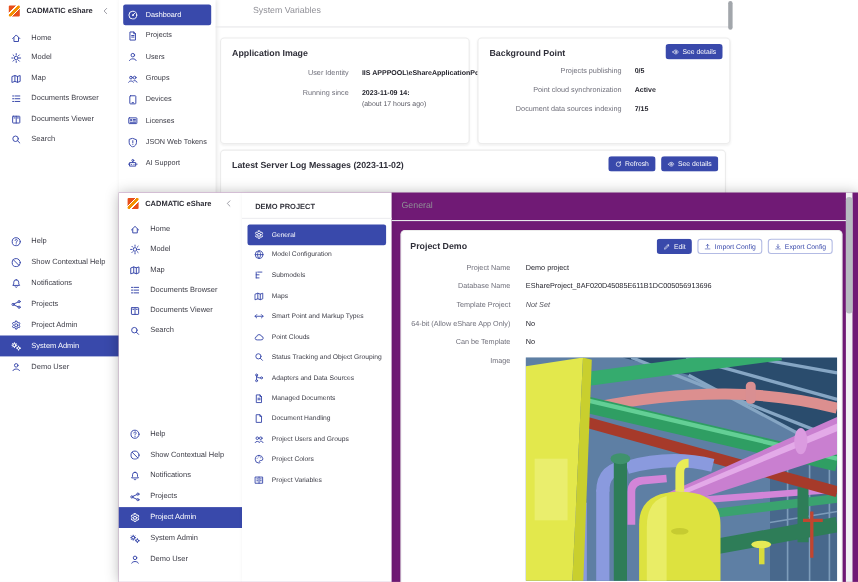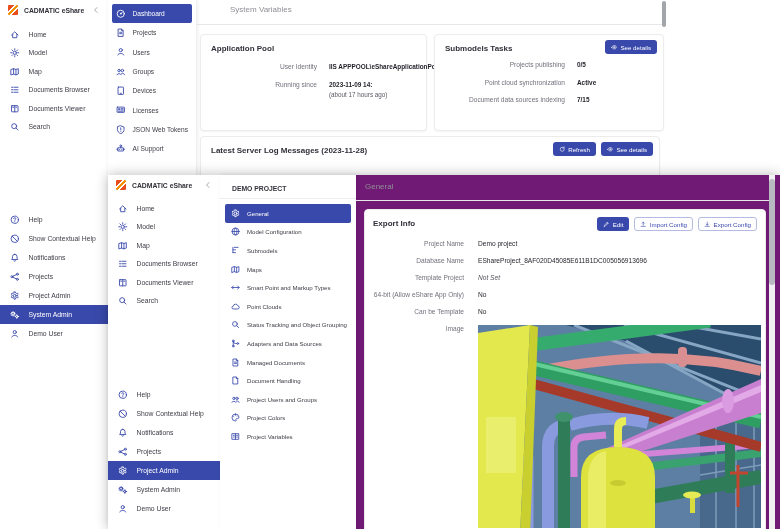--- a/index.html
+++ b/index.html
@@ -302,41 +302,41 @@
       <span>AI Support</span>
     </div>
     </div>
 </div>
 
 <div id="w1-main">
   <div class="sect-title" style="left:34px;top:5px">System Variables</div>
   <div class="hline" style="top:24px"></div>
 
   <div class="card" id="card-apppool">
-    <div class="ctitle">Application Pool</div>
+    <div class="ctitle">Application Image</div>
     <div class="fields">
 
     <div class="frow">
         <div class="flabel">User Identity</div>
         <div>
             <div class="fvalue">IIS APPPOOL\eShareApplicationPool</div>
              </div>
       </div>
         <div class="frow">
         <div class="flabel">Running since</div>
         <div>
             <div class="fvalue">2023-11-09 14:</div>
              <div class="fsub">(about 17 hours ago)</div>
           </div>
       </div>
       </div>
   </div>
 
   <div class="card" id="card-bg">
-    <div class="ctitle">Submodels Tasks</div>
+    <div class="ctitle">Background Point</div>
     <button class="btn primary">
       <span class="bic" data-icon="eye">
           <svg viewBox="0 0 16 16" xmlns="http://www.w3.org/2000/svg">
             <path d="M1.6 8S4.2 3.7 8 3.7 14.4 8 14.4 8 11.8 12.3 8 12.3 1.6 8 1.6 8z"></path>
             <circle cx="8" cy="8" r="1.8"></circle>
           </svg>
         </span>
       <span>See details</span>
     </button>
     <div class="fields">
@@ -350,21 +350,21 @@
         <div class="fvalue">Active</div>
       </div>
         <div class="frow">
         <div class="flabel">Document data sources indexing</div>
         <div class="fvalue">7/15</div>
       </div>
       </div>
   </div>
 
   <div class="card" id="card-log">
-    <div class="ctitle">Latest Server Log Messages (2023-11-28)</div>
+    <div class="ctitle">Latest Server Log Messages (2023-11-02)</div>
     <div class="btns">
       <button class="btn primary">
         <span class="bic" data-icon="refresh">
             <svg viewBox="0 0 16 16" xmlns="http://www.w3.org/2000/svg">
               <path d="M13 8A5 5 0 118 3c1.8 0 3.4.9 4.3 2.3M12.6 2.2v3.1h-3.1"></path>
             </svg>
           </span>
         <span>Refresh</span>
       </button>
       <button class="btn primary">
@@ -642,21 +642,21 @@
         <span>Project Variables</span>
       </div>
       </div>
   </div>
 
   <div id="w2-main">
     <div class="sect-title" style="left:9px;top:7px">General</div>
     <div class="hline" style="top:25px;right:10px"></div>
 
     <div class="card" id="card-pi">
-      <div class="ctitle" style="padding-left:8px">Export Info</div>
+      <div class="ctitle" style="padding-left:8px">Project Demo</div>
       <div class="btns">
         <button class="btn primary">
           <span class="bic" data-icon="pencil">
               <svg viewBox="0 0 16 16" xmlns="http://www.w3.org/2000/svg">
                 <path d="M3 13l.6-2.6 7.3-7.3 2 2-7.3 7.3zM9.9 4.1l2 2"></path>
               </svg>
             </span>
           <span>Edit</span>
         </button>
         <button class="btn outline">

